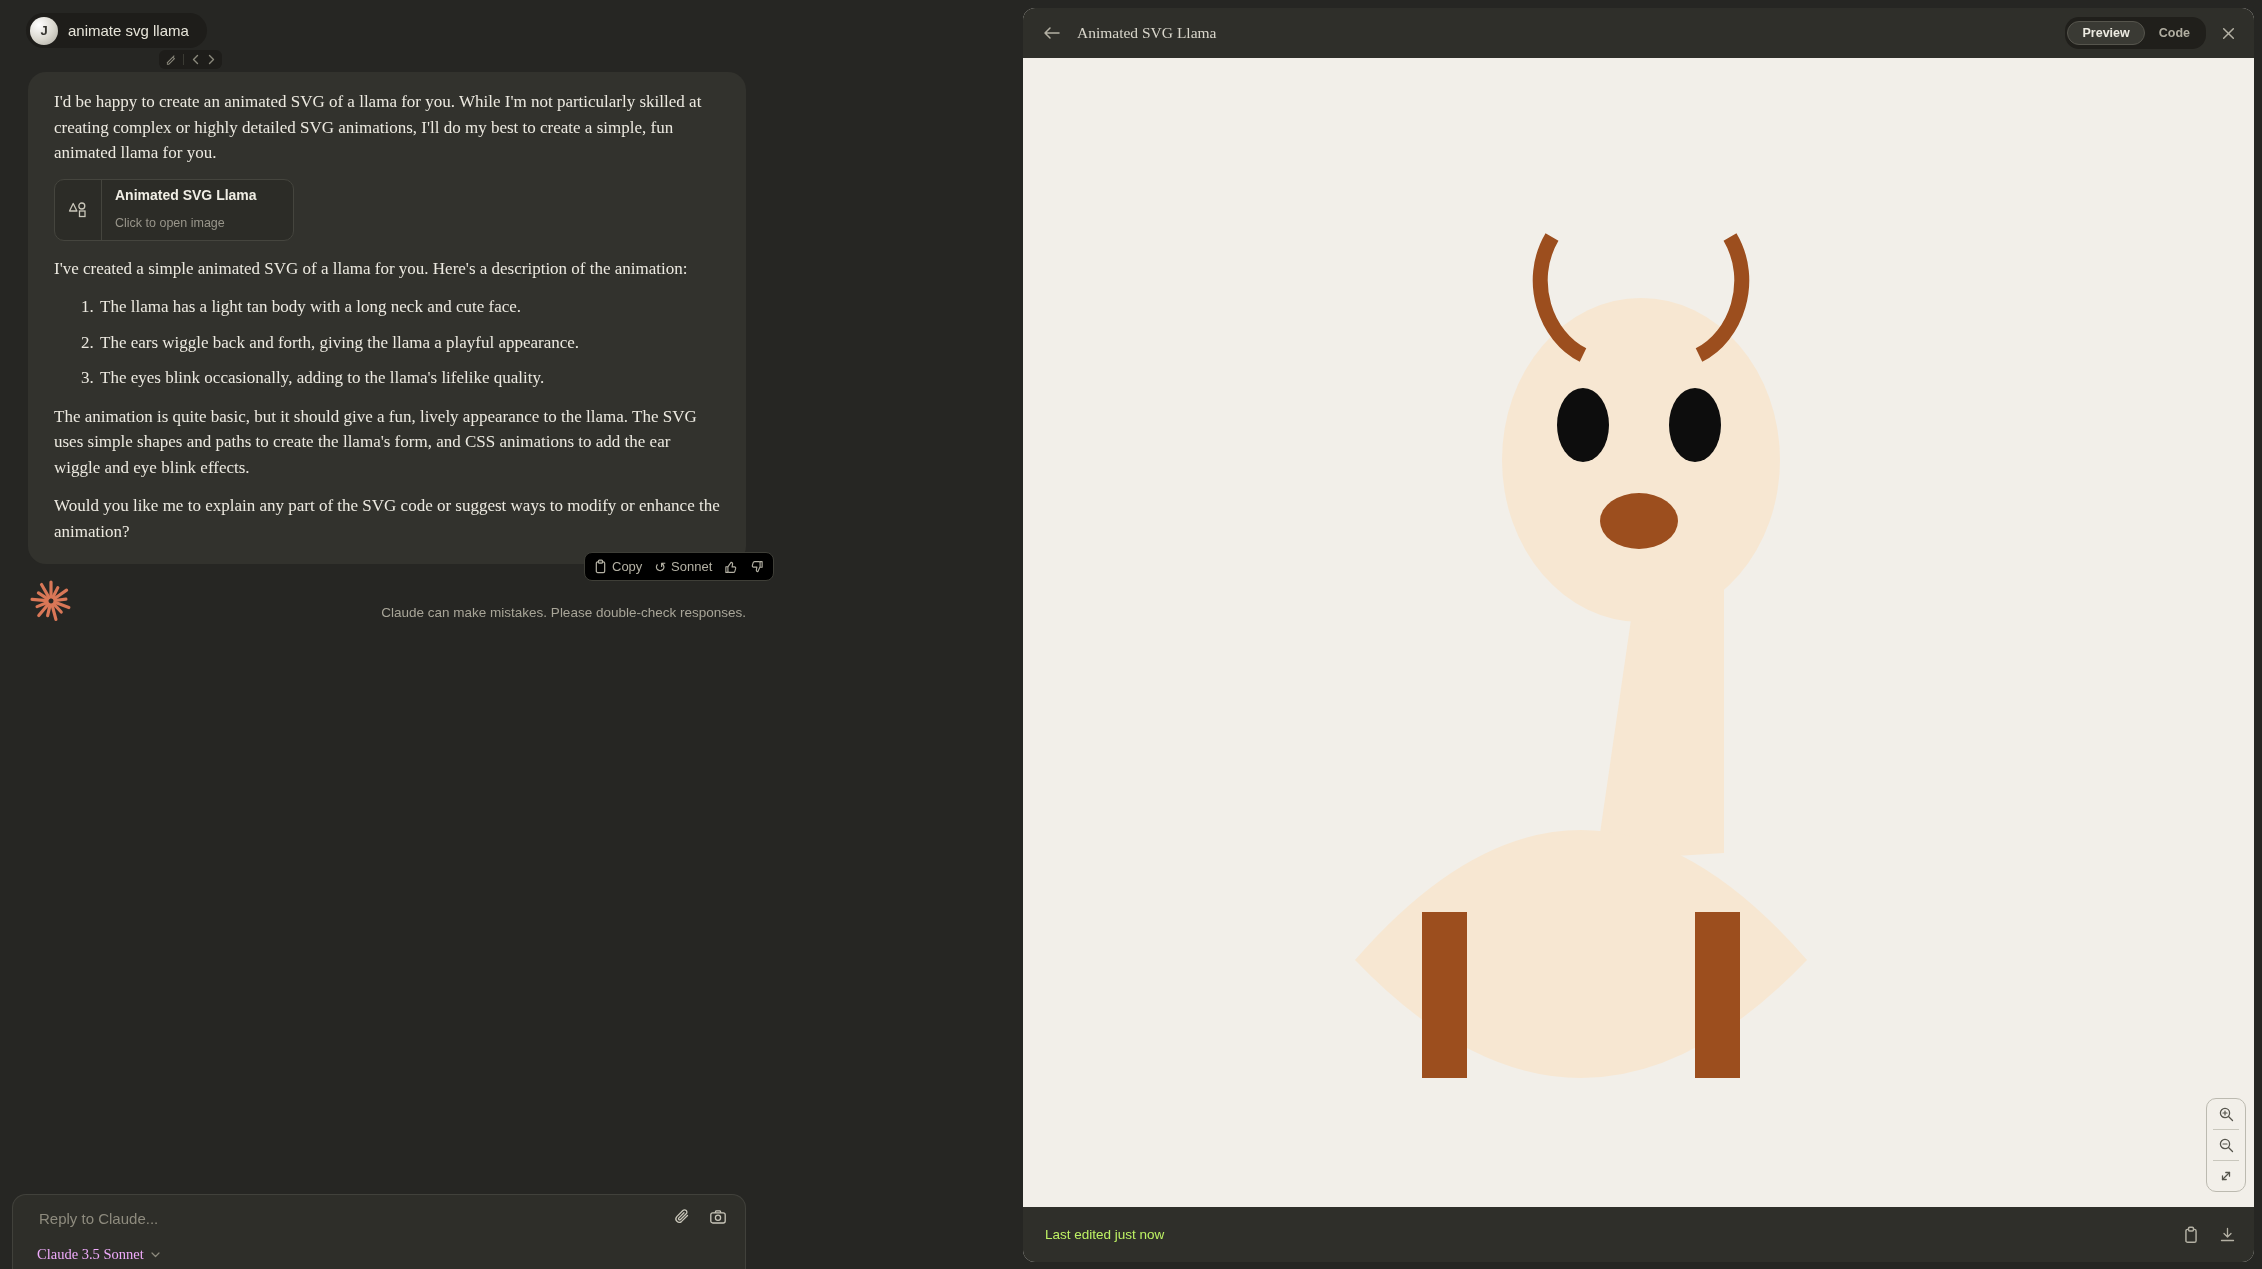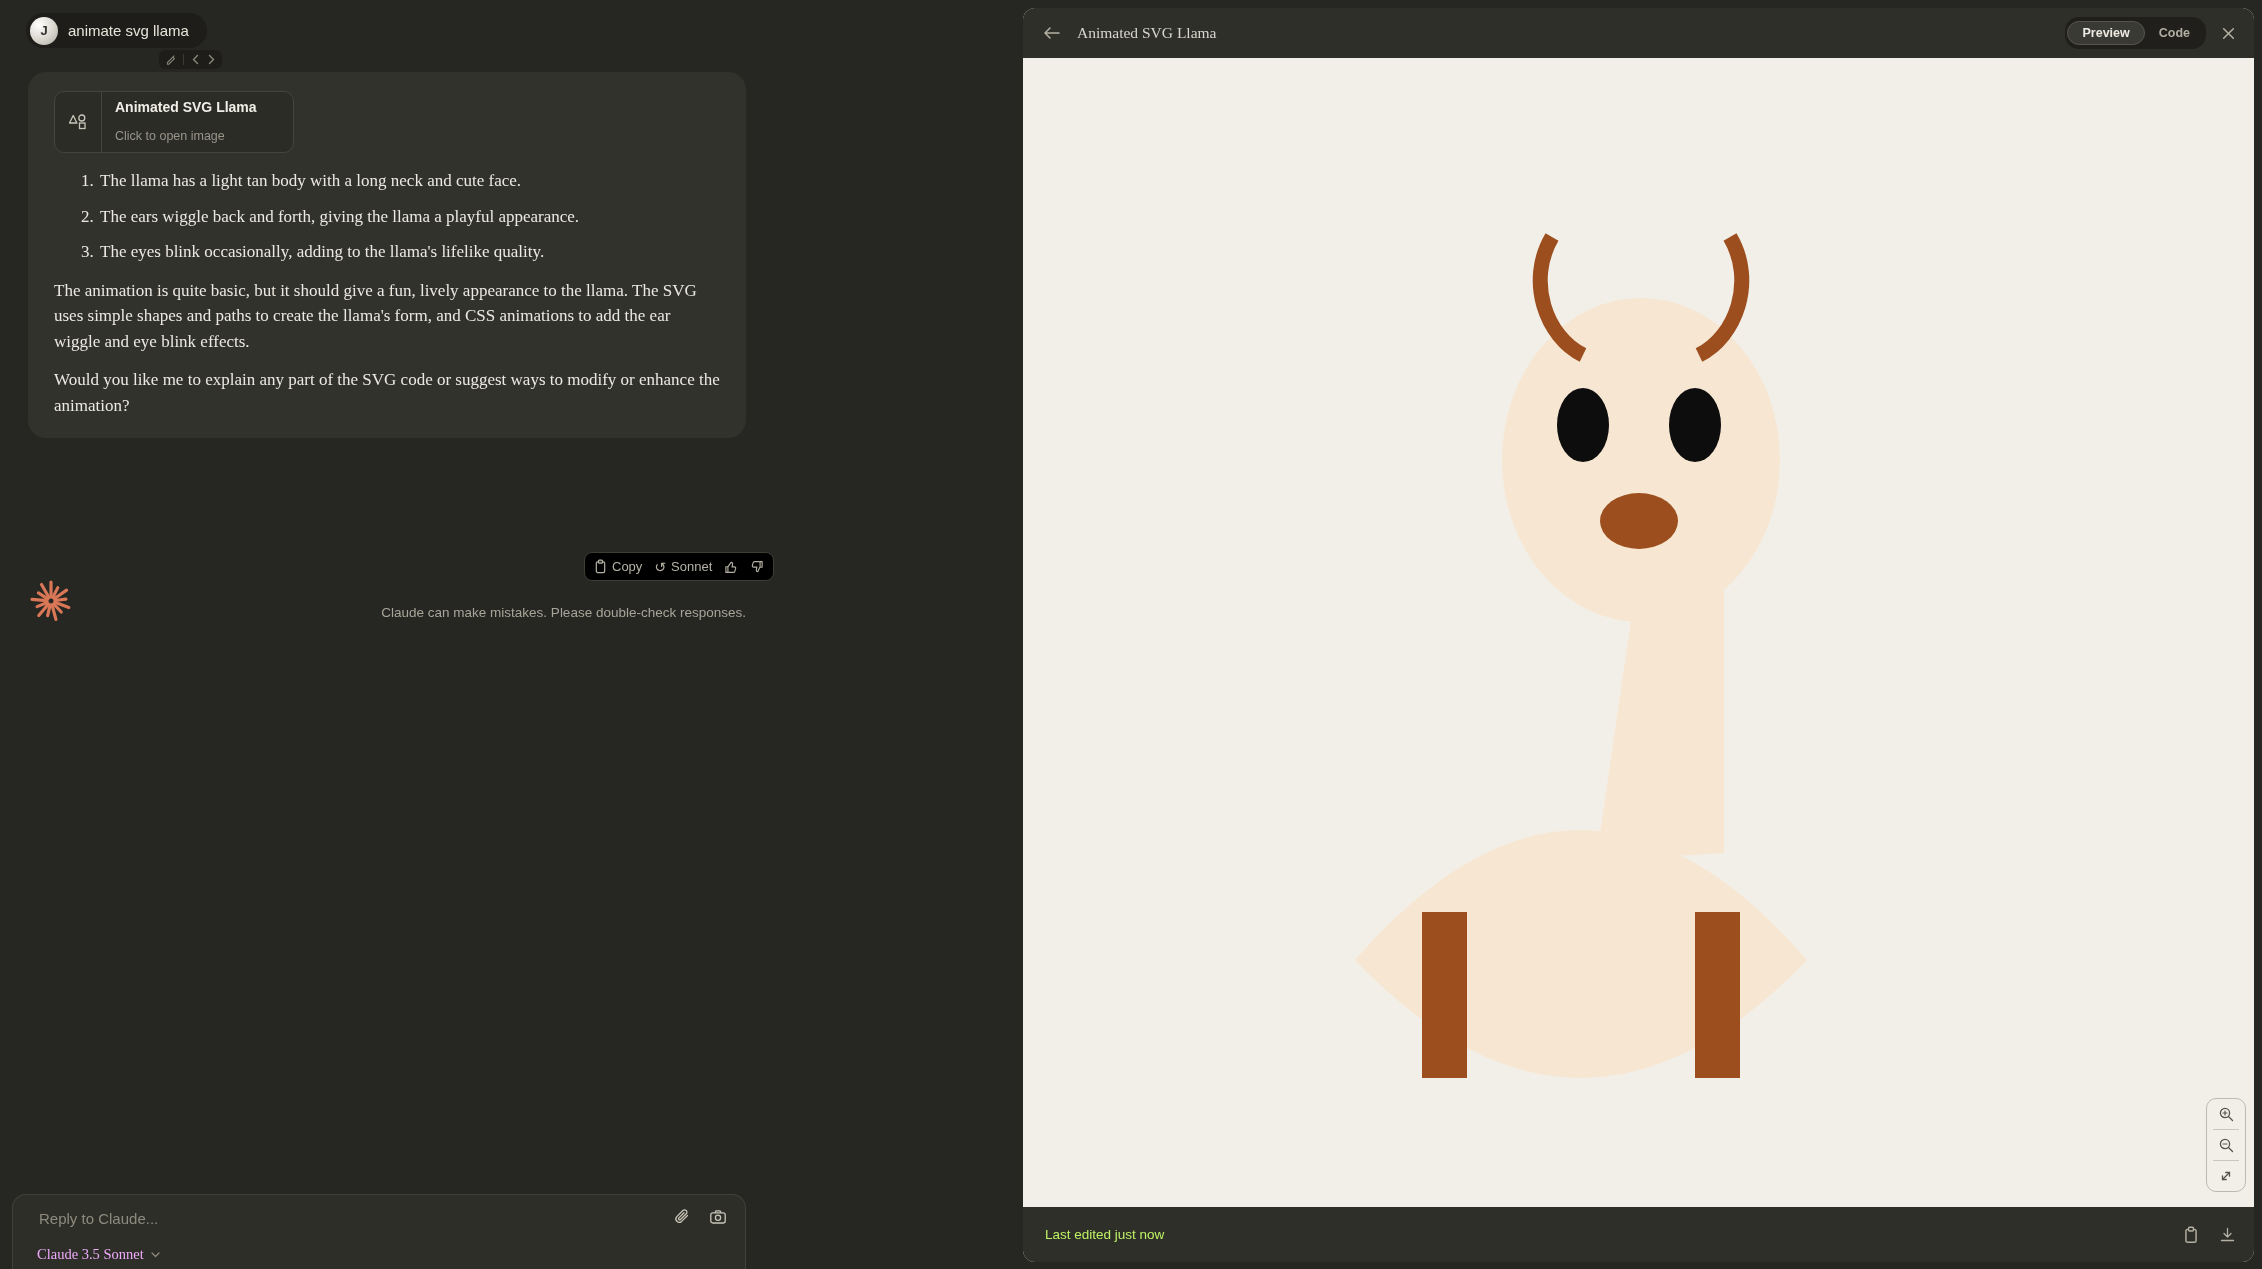--- a/index.html
+++ b/index.html
@@ -108,35 +108,37 @@
       </svg>
     </span>
     <span class="tb-btn">
       <svg width="9" height="11" viewBox="0 0 8 11">
         <polyline points="2,1.5 6,5.5 2,9.5" fill="none" stroke="currentColor" stroke-width="1.4" stroke-linecap="round" stroke-linejoin="round"></polyline>
       </svg>
     </span>
   </div>
 
   <div class="assistant-bubble">
+    <p>I'd be happy to create an animated SVG of a llama for you. While I'm not particularly skilled at creating complex or highly detailed SVG animations, I'll do my best to create a simple, fun animated llama for you.</p>
 
     <div class="artifact-card">
       <div class="card-icon-wrap">
         <svg width="22" height="22" viewBox="0 0 22 22">
           <path d="M6.2 4.5 L2.5 12 H9.9 Z" fill="none" stroke="currentColor" stroke-width="1.3" stroke-linejoin="round"></path>
           <circle cx="14.8" cy="7" r="3" fill="none" stroke="currentColor" stroke-width="1.3"></circle>
           <rect x="12.5" y="12" width="5.5" height="5.5" fill="none" stroke="currentColor" stroke-width="1.3"></rect>
         </svg>
       </div>
       <div class="card-texts">
         <div class="card-title">Animated SVG Llama</div>
         <div class="card-sub">Click to open image</div>
       </div>
     </div>
 
+    <p>I've created a simple animated SVG of a llama for you. Here's a description of the animation:</p>
     <ol>
       <li><span>The llama has a light tan body with a long neck and cute face.</span></li>
       <li><span>The ears wiggle back and forth, giving the llama a playful appearance.</span></li>
       <li><span>The eyes blink occasionally, adding to the llama's lifelike quality.</span></li>
     </ol>
     <p>The animation is quite basic, but it should give a fun, lively appearance to the llama. The SVG uses simple shapes and paths to create the llama's form, and CSS animations to add the ear wiggle and eye blink effects.</p>
     <p>Would you like me to explain any part of the SVG code or suggest ways to modify or enhance the animation?</p>
   </div>
 
   <div class="actions-bar">

